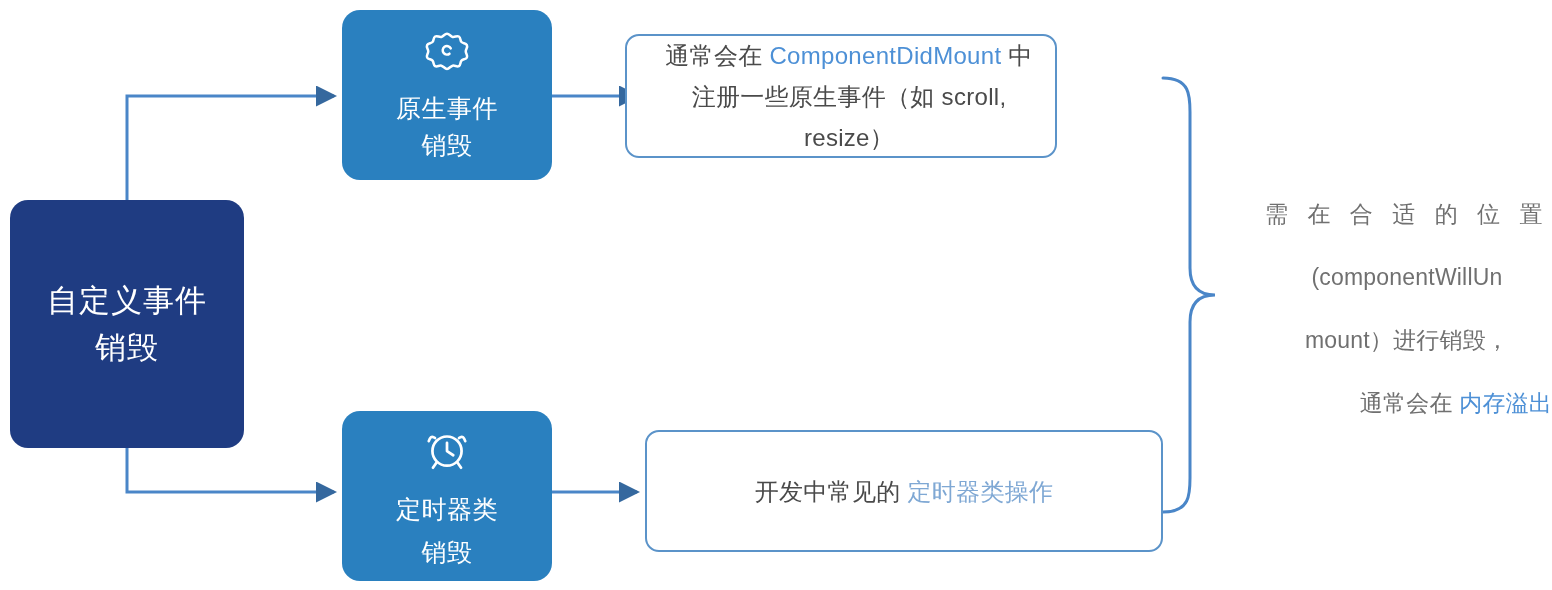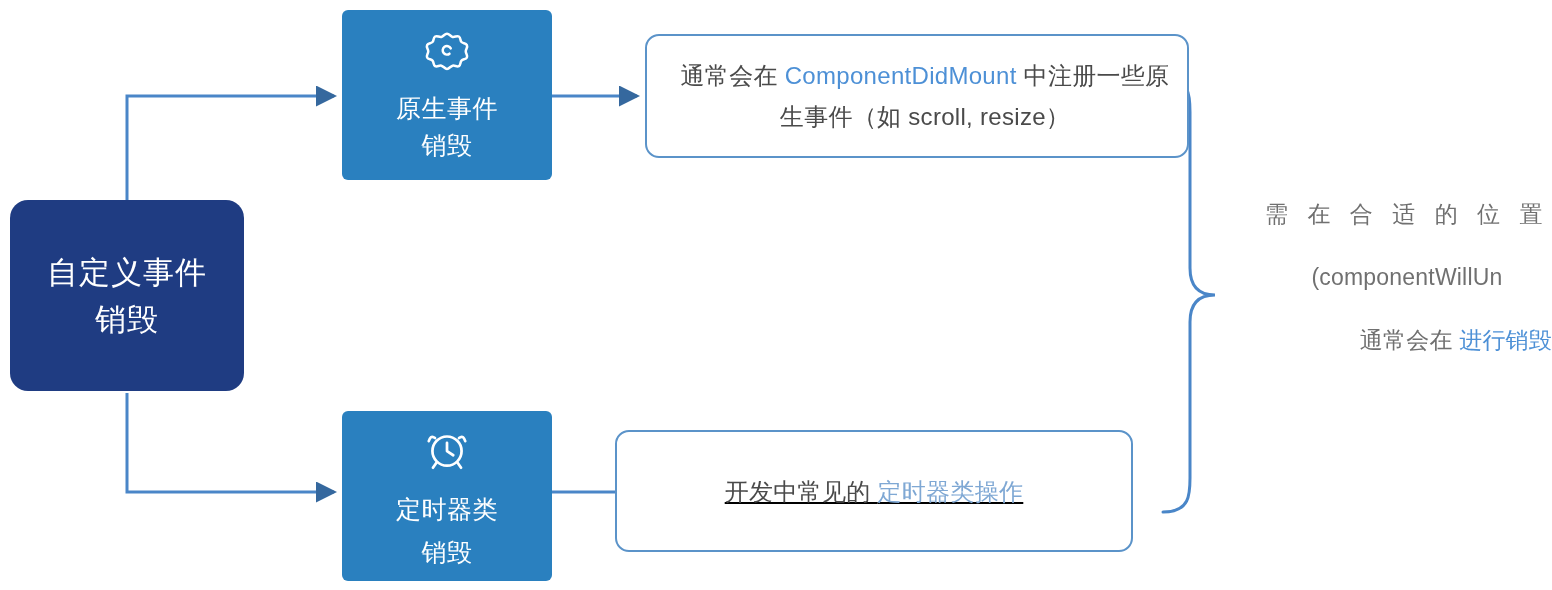--- a/index.html
+++ b/index.html
@@ -17,37 +17,37 @@
     position:absolute;
     box-sizing:border-box;
     display:flex;
     flex-direction:column;
     align-items:center;
     justify-content:center;
   }
 
   
   #root-node{
-    left:10px;top:200px;width:234px;height:191px;
+    left:10px;top:200px;width:234px;height:248px;
     background:#1F3C82;
     border-radius:18px;
     color:#ffffff;
   }
   #root-node .line{
     font-size:31px;
     line-height:47px;
     letter-spacing:1px;
     white-space:nowrap;
     font-weight:400;
   }
 
   
   .blue-node{
     background:#2A80BF;
-    border-radius:6px;
+    border-radius:18px;
     color:#ffffff;
   }
   #native-node{left:342px;top:10px;width:210px;height:170px;}
   #timer-node{left:342px;top:411px;width:210px;height:170px;gap:6px;}
   .blue-node .icon{
     margin-bottom:8px;
     width:56px;height:56px;
     display:flex;align-items:center;justify-content:center;
   }
   .blue-node .line{
@@ -62,22 +62,22 @@
     position:absolute;
     box-sizing:border-box;
     background:#ffffff;
     border:2.5px solid #5B93C9;
     border-radius:14px;
     display:flex;
     align-items:center;
     justify-content:center;
     text-align:center;
   }
-  #native-card{left:645px;top:34px;width:544px;height:124px;padding-left:16px;}
-  #timer-card{left:615px;top:430px;width:518px;height:122px;text-decoration:underline;}
+  #native-card{left:625px;top:34px;width:432px;height:124px;padding-left:16px;}
+  #timer-card{left:645px;top:430px;width:518px;height:122px;}
   .card .card-text{
     font-size:24px;
     line-height:41px;
     color:#4A4A4A;
     padding:0 16px;
     letter-spacing:0.3px;
   }
   .hl{color:#4D90D6;}
   .hl-soft{color:#7FA8D4;}
 
@@ -169,16 +169,17 @@
 
   <div class="card" id="timer-card">
     <div class="card-text">
       <span>开发中常见的 </span><span class="hl-soft">定时器类操作</span>
     </div>
   </div>
 
   <div id="summary">
     <div class="sline spaced">需 在 合 适 的 位 置</div>
     <div class="sline">(componentWillUn</div>
-    <div class="sline right"><span>通常会在 </span><span class="hl">进行销毁</span></div>
+    <div class="sline">mount）进行销毁，</div>
+    <div class="sline right"><span>通常会在 </span><span class="hl">内存溢出</span></div>
   </div>
 
 </div>
 
 </body></html>

